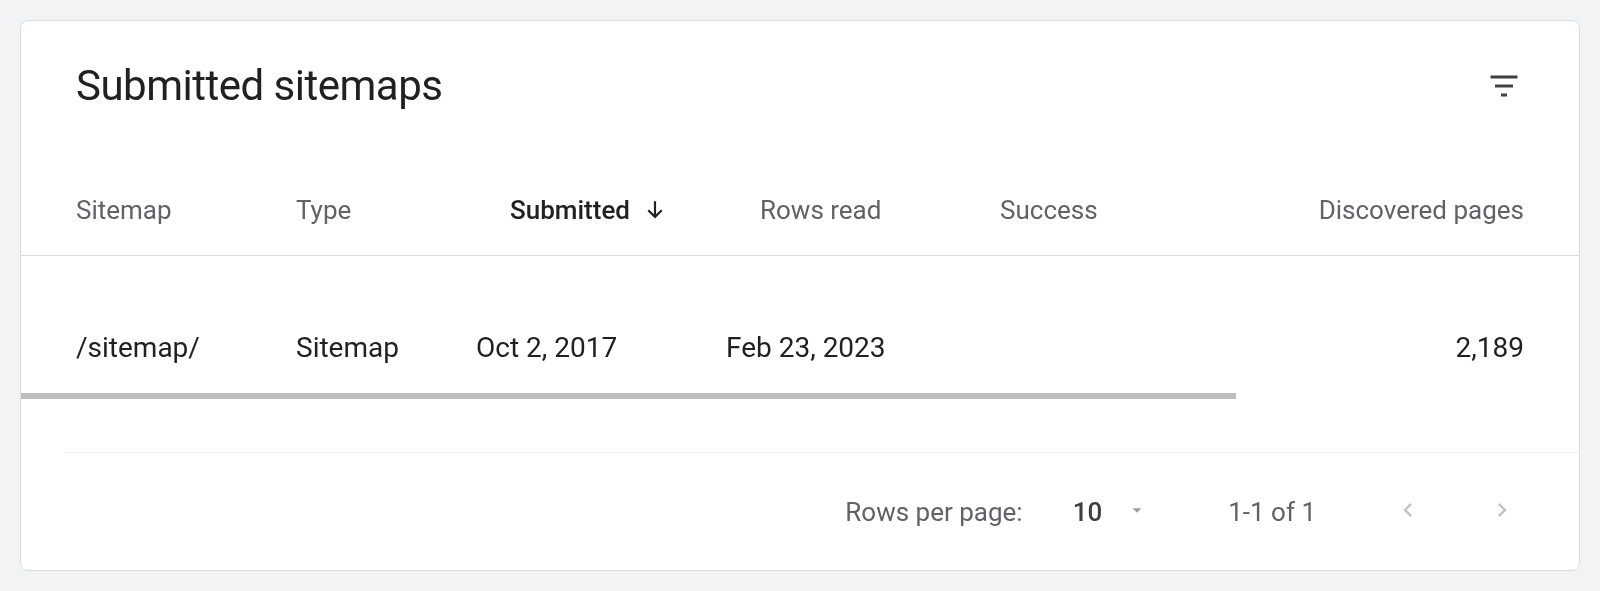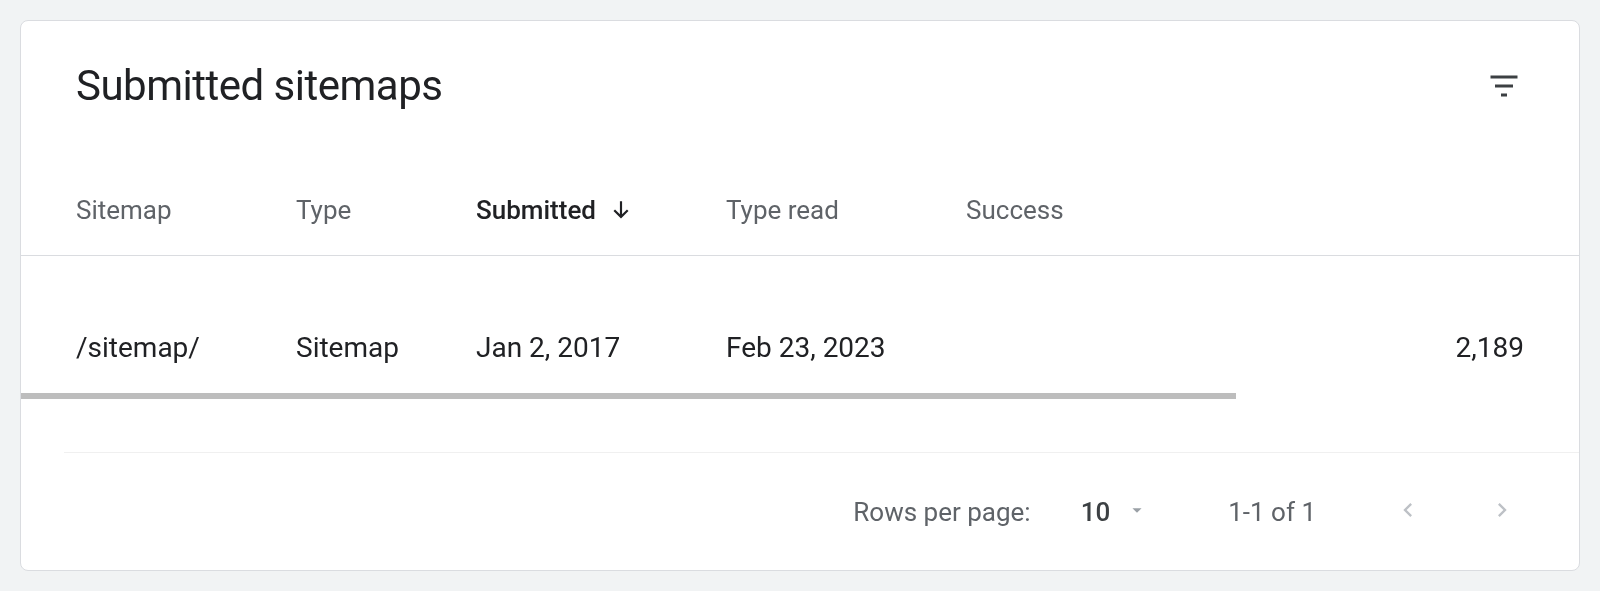--- a/index.html
+++ b/index.html
@@ -60,20 +60,21 @@
     .th {
       font-size: 26px;
       color: #5f6368;
       font-weight: 400;
       display: flex;
       align-items: center;
     }
     .th.active {
       color: #202124;
       font-weight: 500;
+      margin-left: 34px;
     }
     .col-sitemap { width: 220px; }
     .col-type { width: 180px; }
     .col-submitted { width: 250px; }
     .col-lastread { width: 240px; }
     .col-status { width: 260px; }
     .col-discovered { flex: 1; text-align: right; justify-content: flex-end; }
     .sort-icon {
       margin-left: 12px;
       display: inline-flex;
@@ -115,21 +116,21 @@
       margin-top: 12px;
       margin-left: 43px;
     }
     .rows-label {
       font-size: 26px;
       color: #5f6368;
     }
     .rows-select {
       display: flex;
       align-items: center;
-      gap: 16px;
+      gap: 24px;
       cursor: pointer;
     }
     .rows-value {
       font-size: 26px;
       font-weight: 500;
       color: #3c4043;
     }
     .dropdown-icon svg {
       width: 22px;
       height: 22px;
@@ -173,28 +174,29 @@
       <div class="th col-sitemap">Sitemap</div>
       <div class="th col-type">Type</div>
       <div class="th active col-submitted">
         <span>Submitted</span>
         <span class="sort-icon">
           <svg viewBox="0 0 24 24">
               <path d="M11 4h2v12l4.5-4.5 1.42 1.42L12 19.84l-6.92-6.92L6.5 11.5 11 16V4z"></path>
             </svg>
         </span>
       </div>
-      <div class="th col-lastread">Type read</div>
+      <div class="th col-lastread">Rows read</div>
       <div class="th col-status">Success</div>
+      <div class="th col-discovered">Discovered pages</div>
     </div>
 
     <div class="table-row">
       <div class="td col-sitemap">/sitemap/</div>
       <div class="td col-type">Sitemap</div>
-      <div class="td col-submitted">Jan 2, 2017</div>
+      <div class="td col-submitted">Oct 2, 2017</div>
       <div class="td col-lastread">Feb 23, 2023</div>
       <div class="td col-discovered">2,189</div>
       <div class="row-underline"></div>
     </div>
   </div>
 
   <div class="pagination">
     <span class="rows-label">Rows per page:</span>
     <div class="rows-select">
       <span class="rows-value">10</span>

